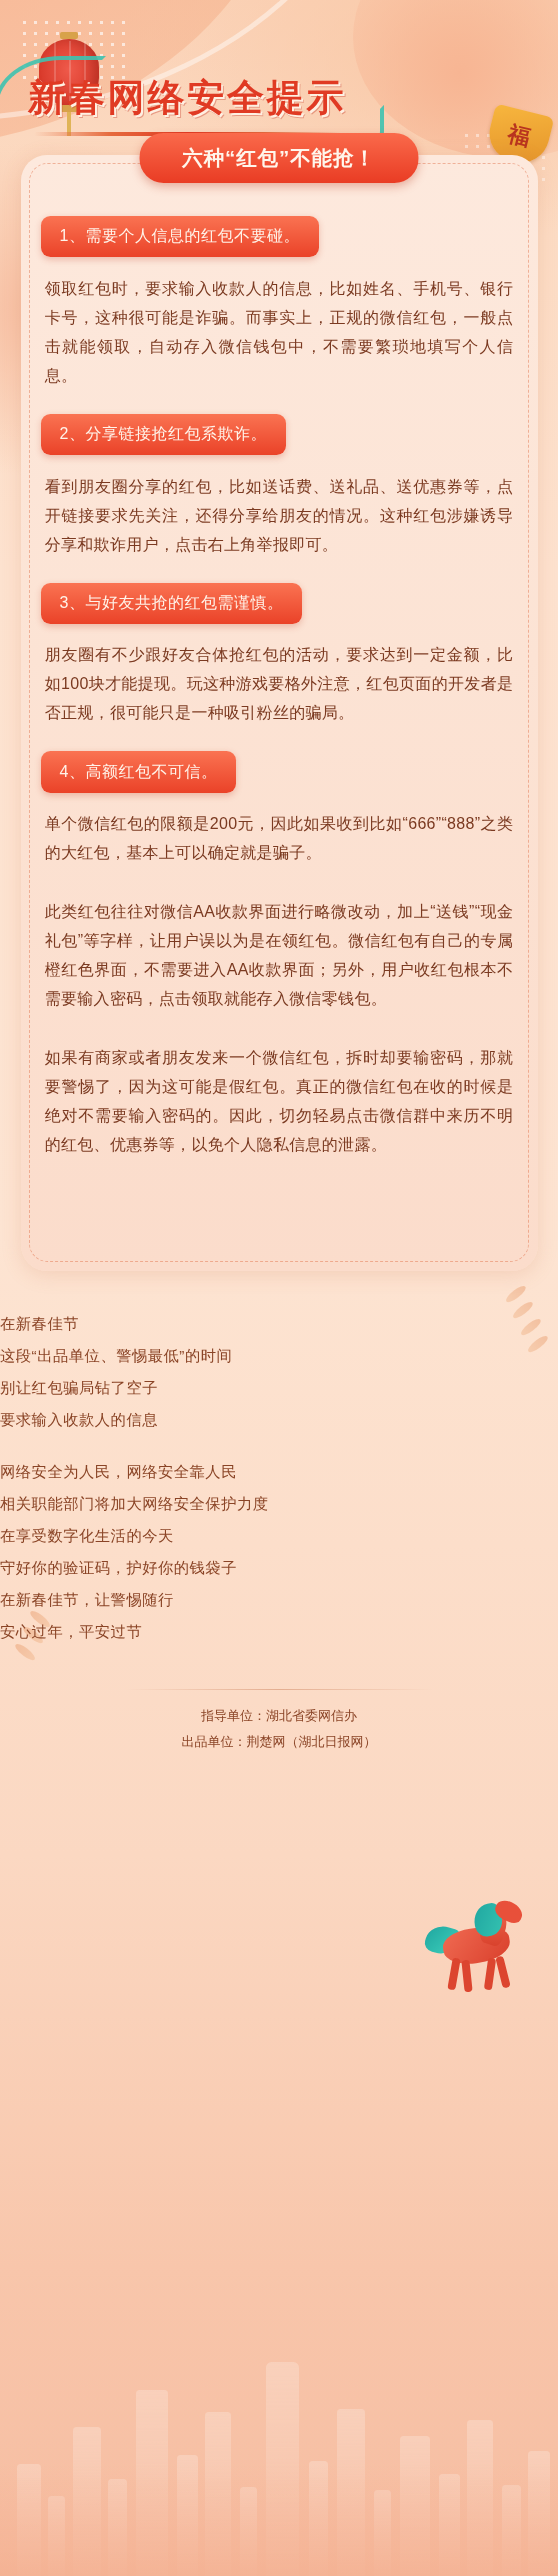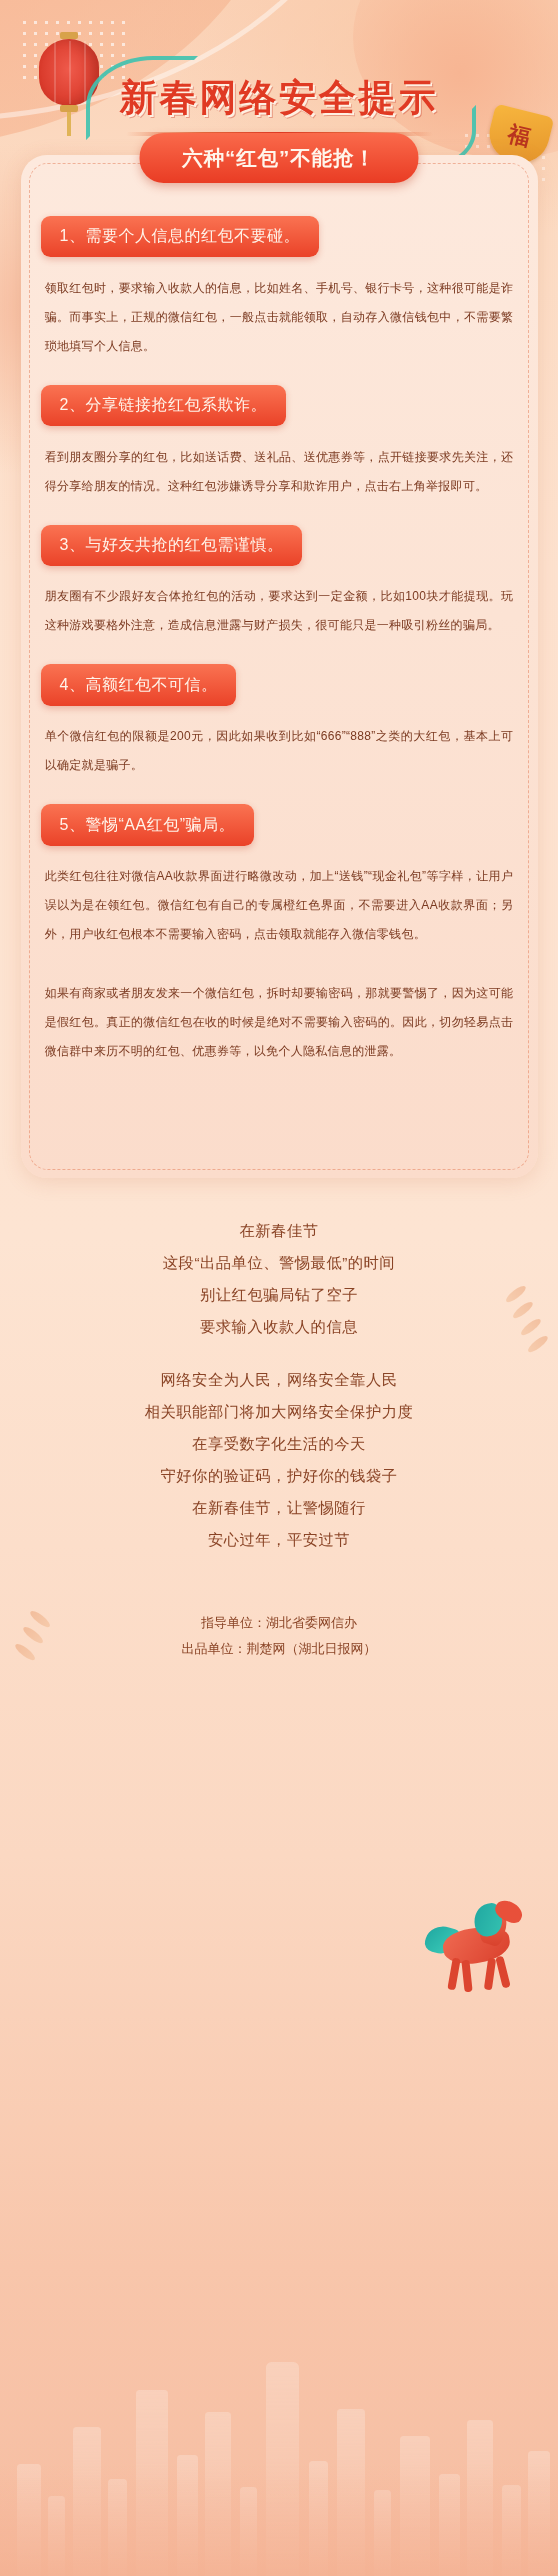--- a/index.html
+++ b/index.html
@@ -126,21 +126,21 @@
     position: absolute; bottom: 0; display:block;
     background: linear-gradient(180deg, rgba(255,255,255,.75), rgba(255,255,255,.12));
     border-radius: 3.7px 3.7px 0 0;
   }
   .cloudband {
     left: 0; bottom: 0; width: 558px; height: 112px;
     background: linear-gradient(180deg, rgba(246,188,160,0) 0%, rgba(243,170,138,.55) 100%);
   }
 
   
-  .header { position: relative; padding: 73px 0 0 0; text-align: center; }
+  .header { position: relative; padding: 73px 0 0 0; text-align: left; }
   .title-wrap { position: relative; display: inline-block; padding: 0 28px; }
   .main-title {
     position: relative;
     font-family: "DejaVu Sans", "Liberation Sans", sans-serif;
     font-size: 37px;
     font-weight: bold;
     letter-spacing: 2.8px;
     color: #e03a23;
     text-shadow:
       1.9px 1.9px 0 #fff0e2,
@@ -218,32 +218,31 @@
     font-size: 16px;
     font-weight: normal;
     letter-spacing: 0.5px;
     border-radius: 9.3px 9.3px 9.3px 9.3px;
     box-shadow: 0 2.8px 6.5px rgba(190,60,35,.25);
     white-space: nowrap;
   }
   .sec-body {
     margin-top: 11px;
     padding: 5.6px 3.7px 0 3.7px;
-    font-size: 12px;
+    font-size: 16px;
     line-height: 29px;
     color: #7b3a21;
     text-align: justify;
     letter-spacing: 0.3px;
   }
 
   
   .poem {
     position: relative;
     margin: 37px 0 0;
-    text-align: center;
     color: #8a4426;
     font-size: 15.3px;
     line-height: 32px;
     letter-spacing: 0.5px;
   }
   .poem .gap { height: 20.5px; }
   .credits {
     position: relative;
     margin: 41px 0 8px;
     text-align: center;
@@ -324,30 +323,29 @@
       <div class="sec-body">领取红包时，要求输入收款人的信息，比如姓名、手机号、银行卡号，这种很可能是诈骗。而事实上，正规的微信红包，一般点击就能领取，自动存入微信钱包中，不需要繁琐地填写个人信息。</div>
     </div>
 
     <div class="section">
       <div class="sec-head">2、分享链接抢红包系欺诈。</div>
       <div class="sec-body">看到朋友圈分享的红包，比如送话费、送礼品、送优惠券等，点开链接要求先关注，还得分享给朋友的情况。这种红包涉嫌诱导分享和欺诈用户，点击右上角举报即可。</div>
     </div>
 
     <div class="section">
       <div class="sec-head">3、与好友共抢的红包需谨慎。</div>
-      <div class="sec-body">朋友圈有不少跟好友合体抢红包的活动，要求达到一定金额，比如100块才能提现。玩这种游戏要格外注意，造成信息泄露与财产损失，很可能只是一种吸引粉丝的骗局。</div>
+      <div class="sec-body">朋友圈有不少跟好友合体抢红包的活动，要求达到一定金额，比如100块才能提现。玩这种游戏要格外注意，红包页面的开发者是否正规，很可能只是一种吸引粉丝的骗局。</div>
     </div>
 
     <div class="section">
       <div class="sec-head">4、高额红包不可信。</div>
       <div class="sec-body">单个微信红包的限额是200元，因此如果收到比如“666”“888”之类的大红包，基本上可以确定就是骗子。</div>
     </div>
 
     <div class="section">
-      <div class="sec-head">5、警惕“AA红包”骗局。</div>
       <div class="sec-body">此类红包往往对微信AA收款界面进行略微改动，加上“送钱”“现金礼包”等字样，让用户误以为是在领红包。微信红包有自己的专属橙红色界面，不需要进入AA收款界面；另外，用户收红包根本不需要输入密码，点击领取就能存入微信零钱包。</div>
     </div>
 
     <div class="section">
       <div class="sec-body">如果有商家或者朋友发来一个微信红包，拆时却要输密码，那就要警惕了，因为这可能是假红包。真正的微信红包在收的时候是绝对不需要输入密码的。因此，切勿轻易点击微信群中来历不明的红包、优惠券等，以免个人隐私信息的泄露。</div>
     </div>
   </div>
 
   <div class="poem">
     <div>在新春佳节</div>

